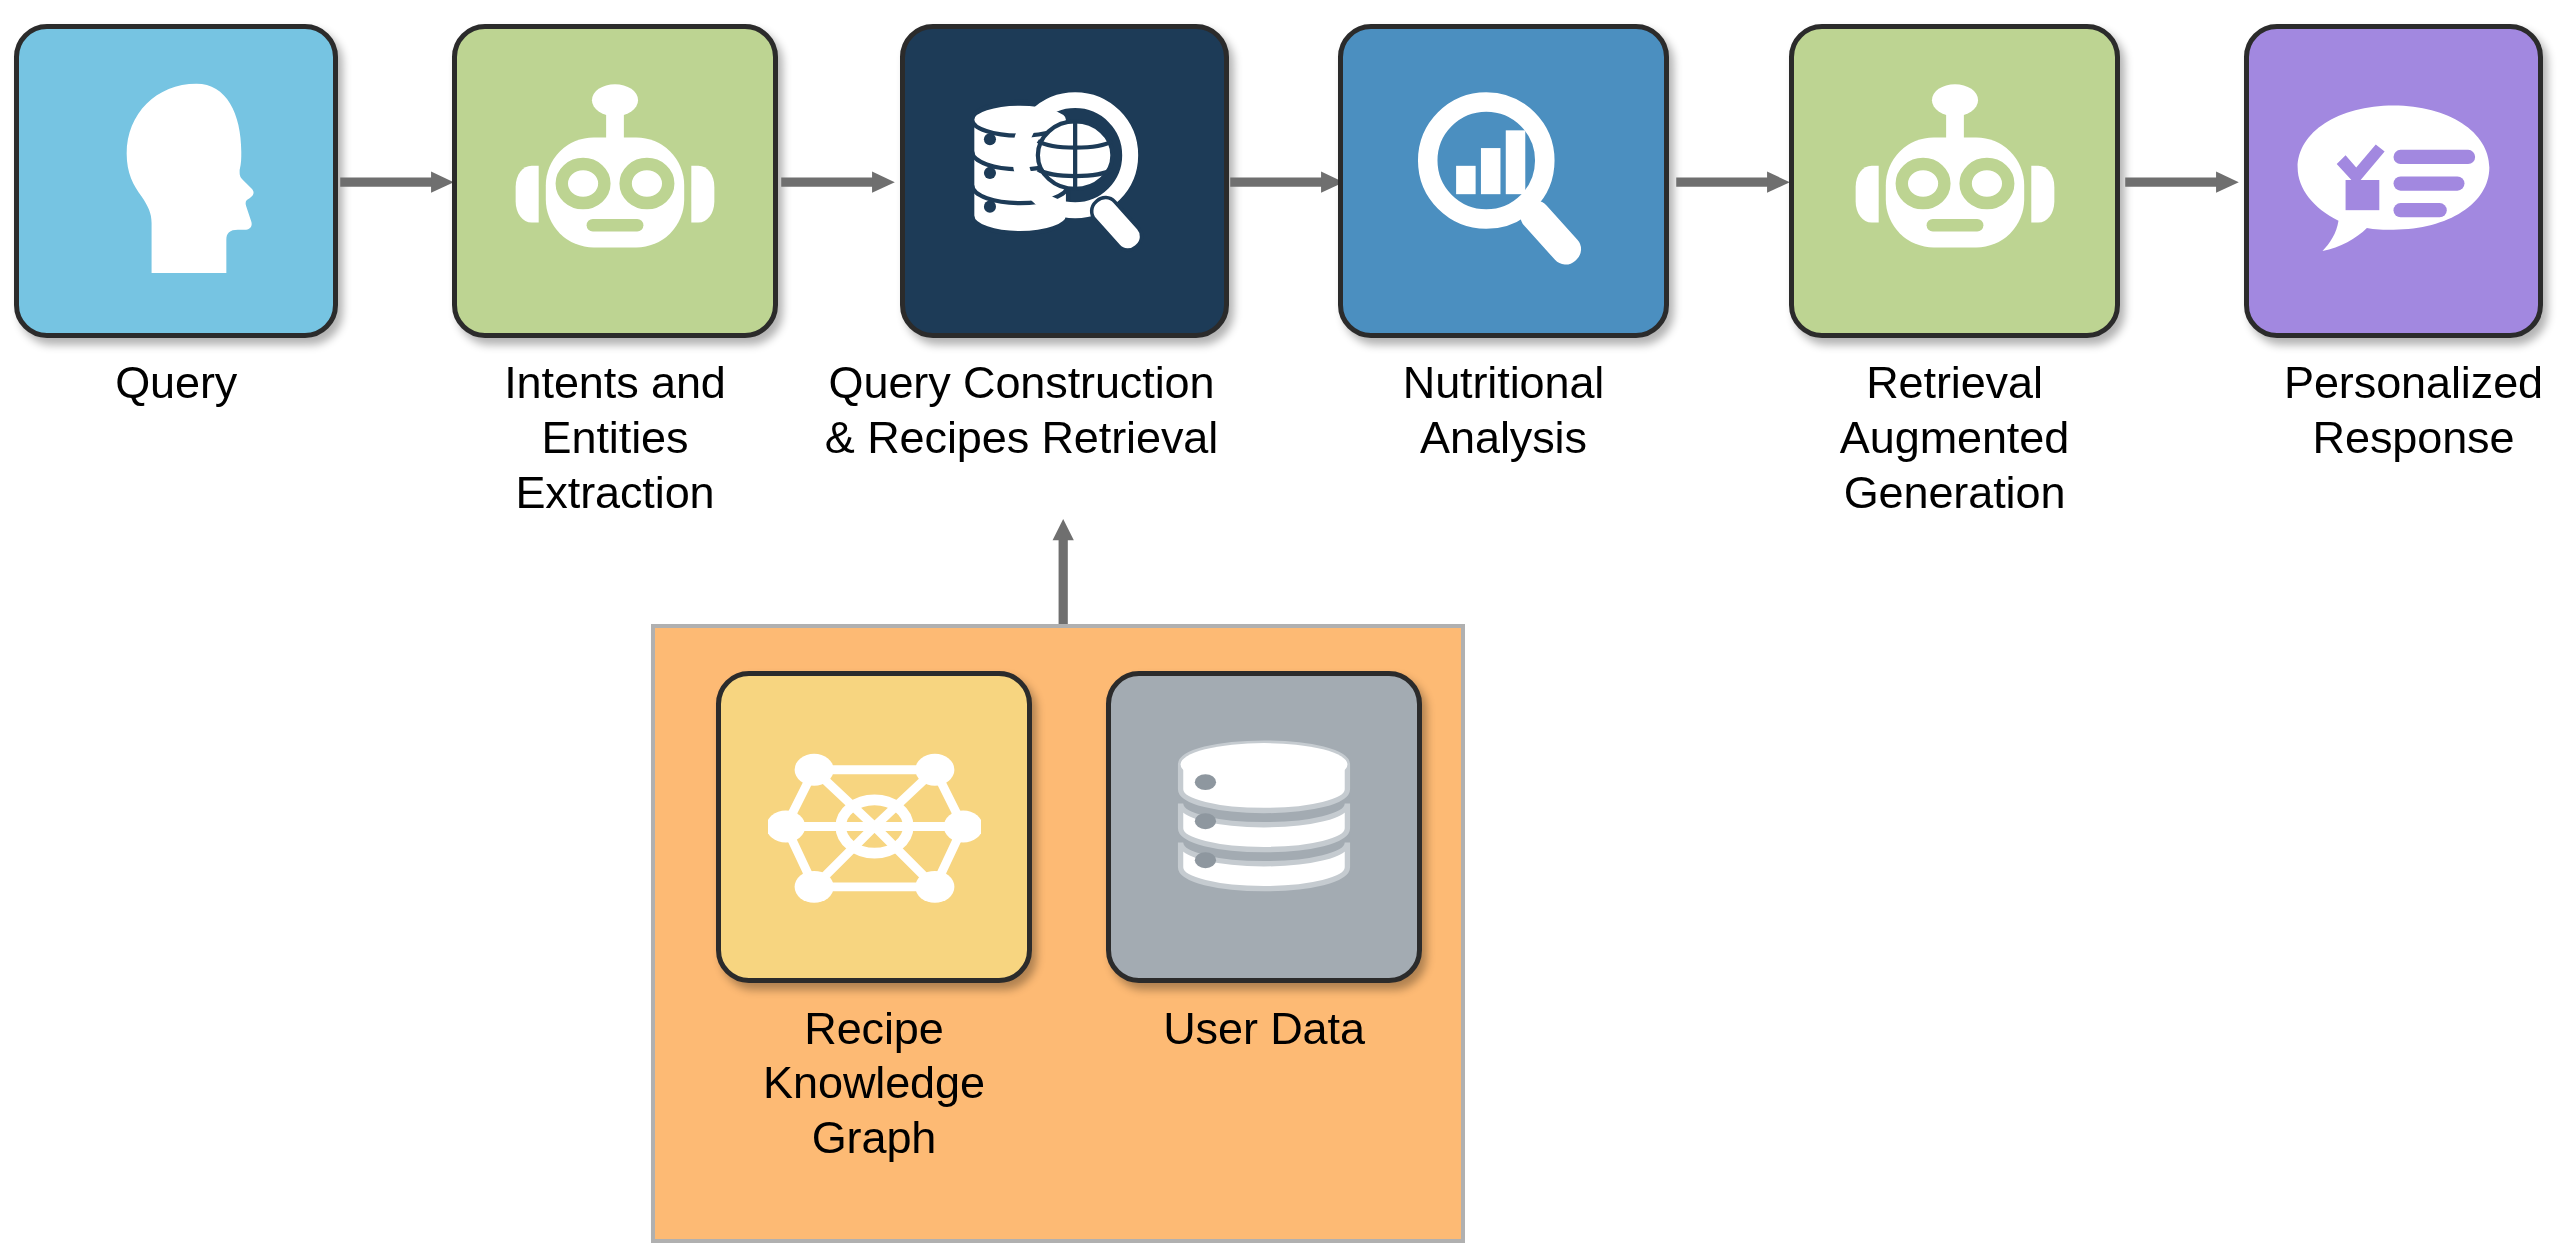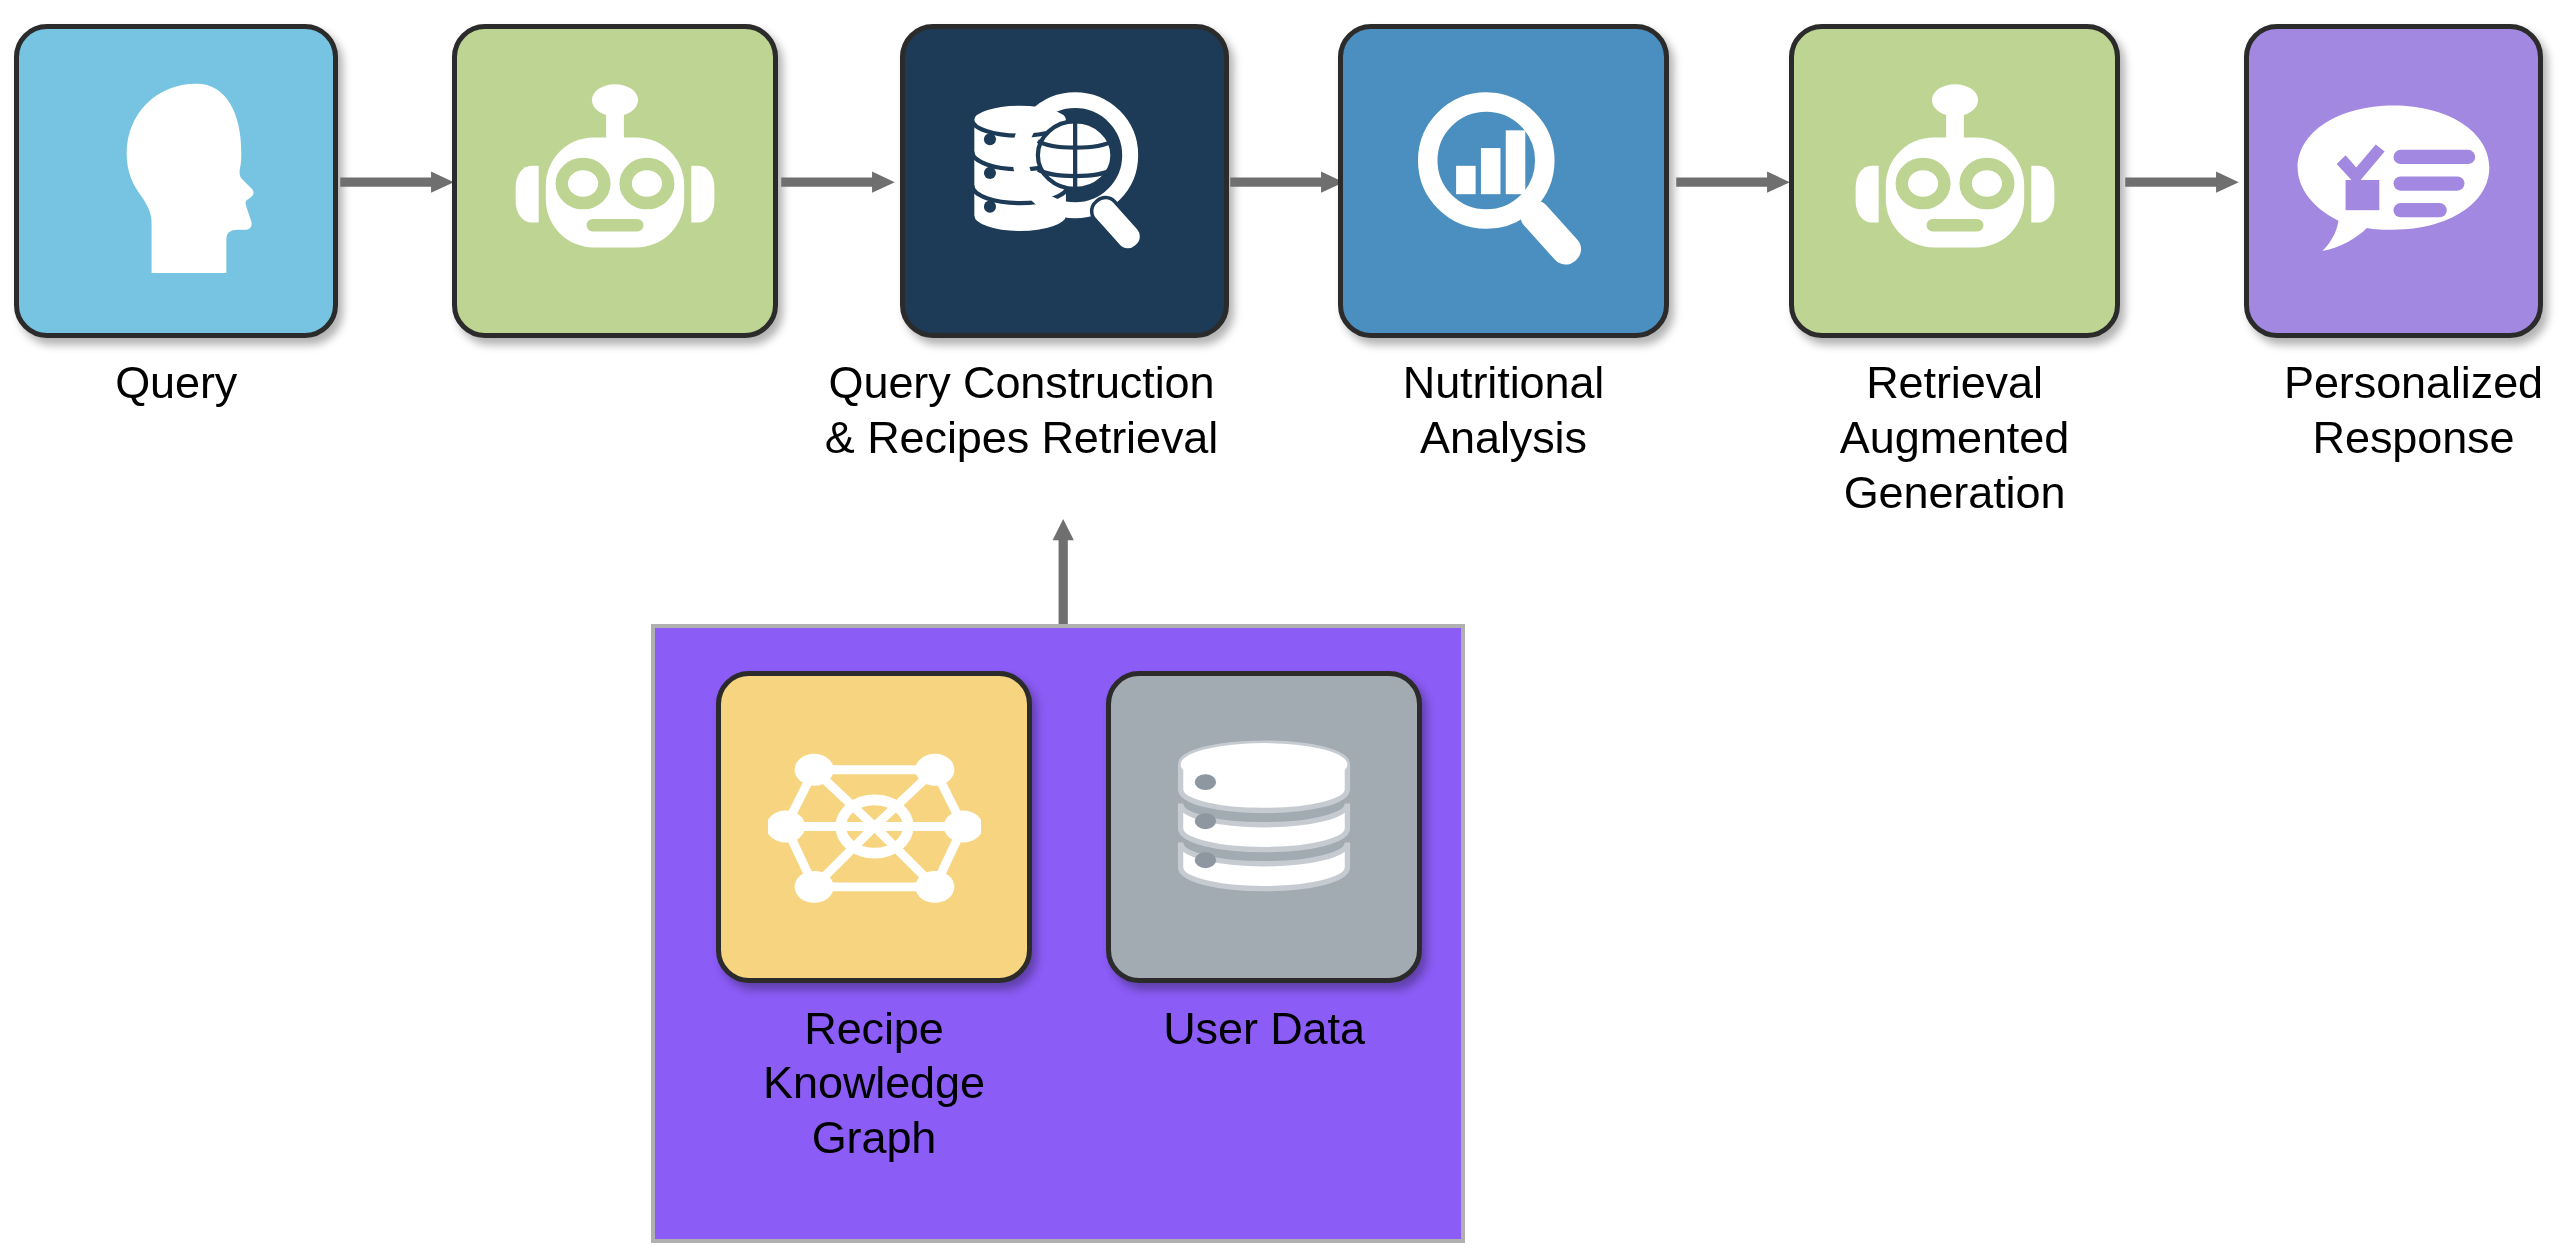--- a/index.html
+++ b/index.html
@@ -56,21 +56,21 @@
   .arrow-v {
     position: absolute;
     width: 28.4px;
     display: block;
   }
 
   
   .source-frame {
     position: absolute;
     border: 4.3px solid #b0b0b0;
-    background: #8b5cf6;
+    background: #fdba74;
     box-sizing: border-box;
   }
 </style>
 </head>
 <body>
 
 <div id="canvas">
 
   <div class="node" style="left:14.2px; top:23.5px; width:324px;">
     <div class="node-box" style="width:324px; height:314px; background:#76c4e2;">
@@ -98,20 +98,23 @@
             <rect x="23" y="30" width="78" height="62" rx="27"></rect>
             <path d="M15 46c-5 0-9 5-9 12v8c0 7 4 12 9 12h4V46z"></path>
             <path d="M109 46c5 0 9 5 9 12v8c0 7-4 12-9 12h-4V46z"></path>
           </g>
           <ellipse cx="44" cy="56" rx="12" ry="11" fill="none" stroke="#bdd492" stroke-width="7"></ellipse>
           <ellipse cx="80" cy="56" rx="12" ry="11" fill="none" stroke="#bdd492" stroke-width="7"></ellipse>
           <rect x="46" y="76" width="32" height="7" rx="3.5" fill="#bdd492"></rect>
         </svg>
       </span>
     </div>
+    <div class="node-label">Intents and
+Entities
+Extraction</div>
   </div>
 
   <svg class="arrow-h" style="left:781px; top:168px; width:114px;" viewBox="0 0 160 40">
     <line x1="0" y1="20" x2="130" y2="20" stroke="#6f6f6f" stroke-width="13"></line>
     <polygon points="128,5 160,20 128,35" fill="#6f6f6f"></polygon>
   </svg>
 
   <div class="node" style="left:924px; top:23.5px; width:280px;">
     <div class="node-box" style="width:329px; height:314px; background:#1d3b57;">
       <span class="node-icon">

